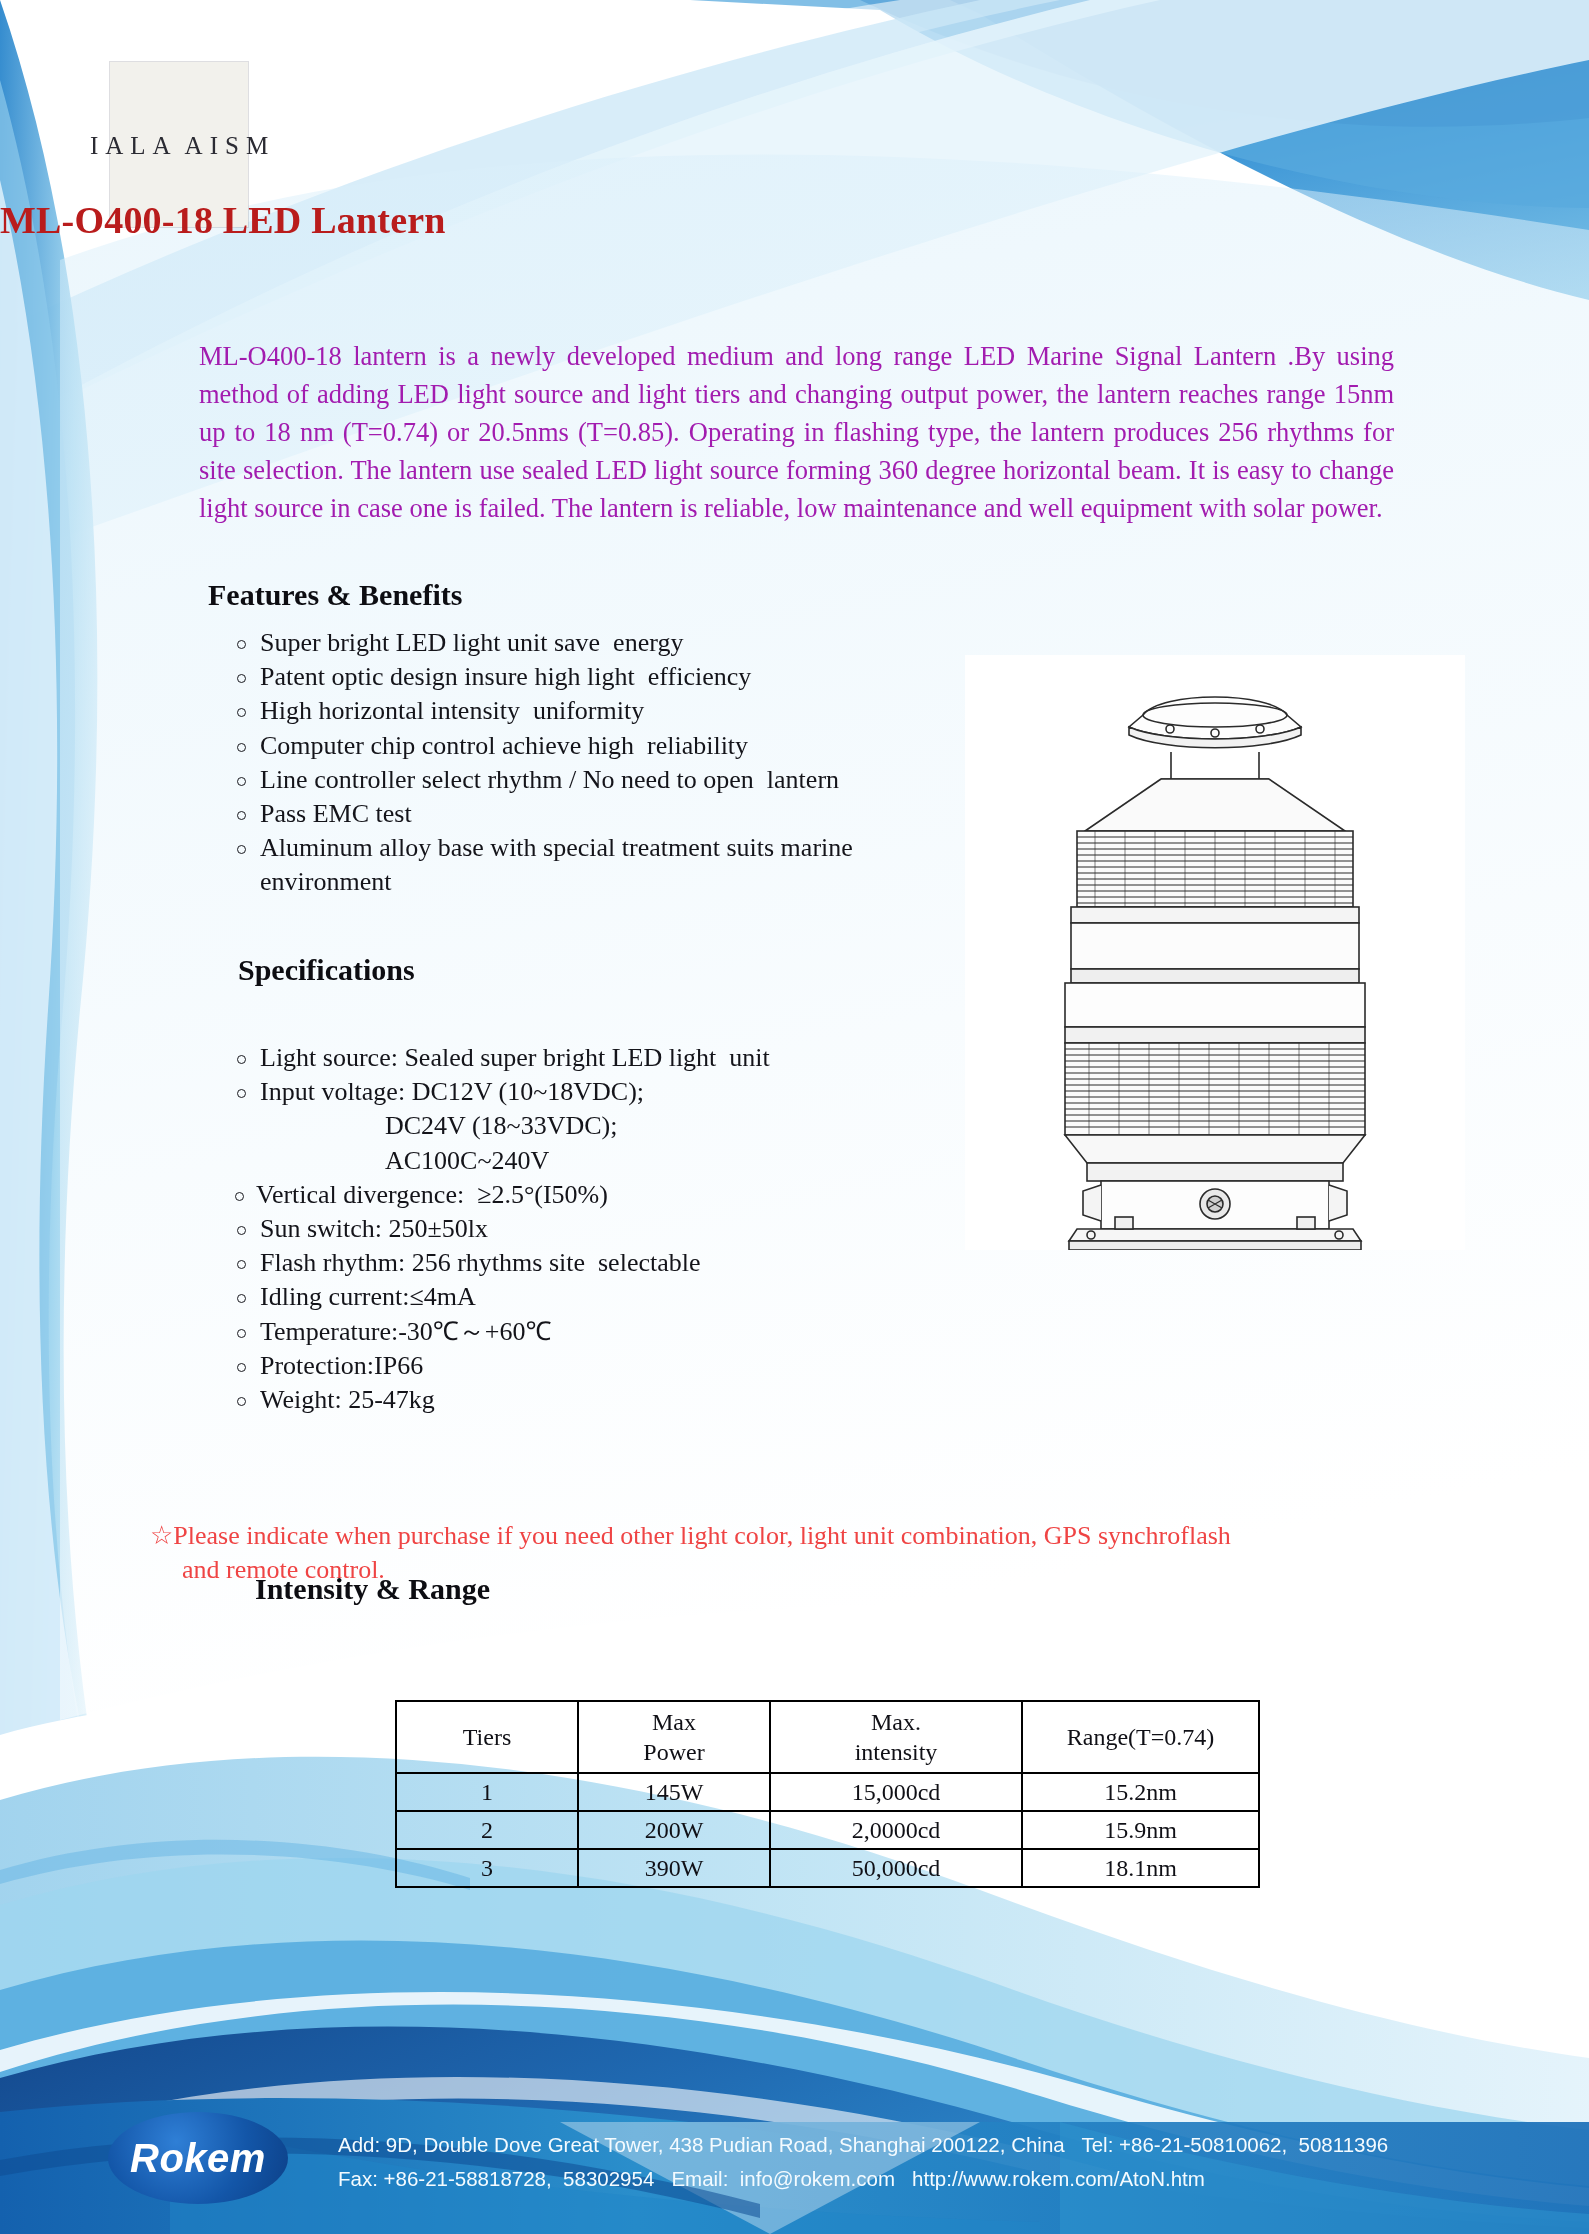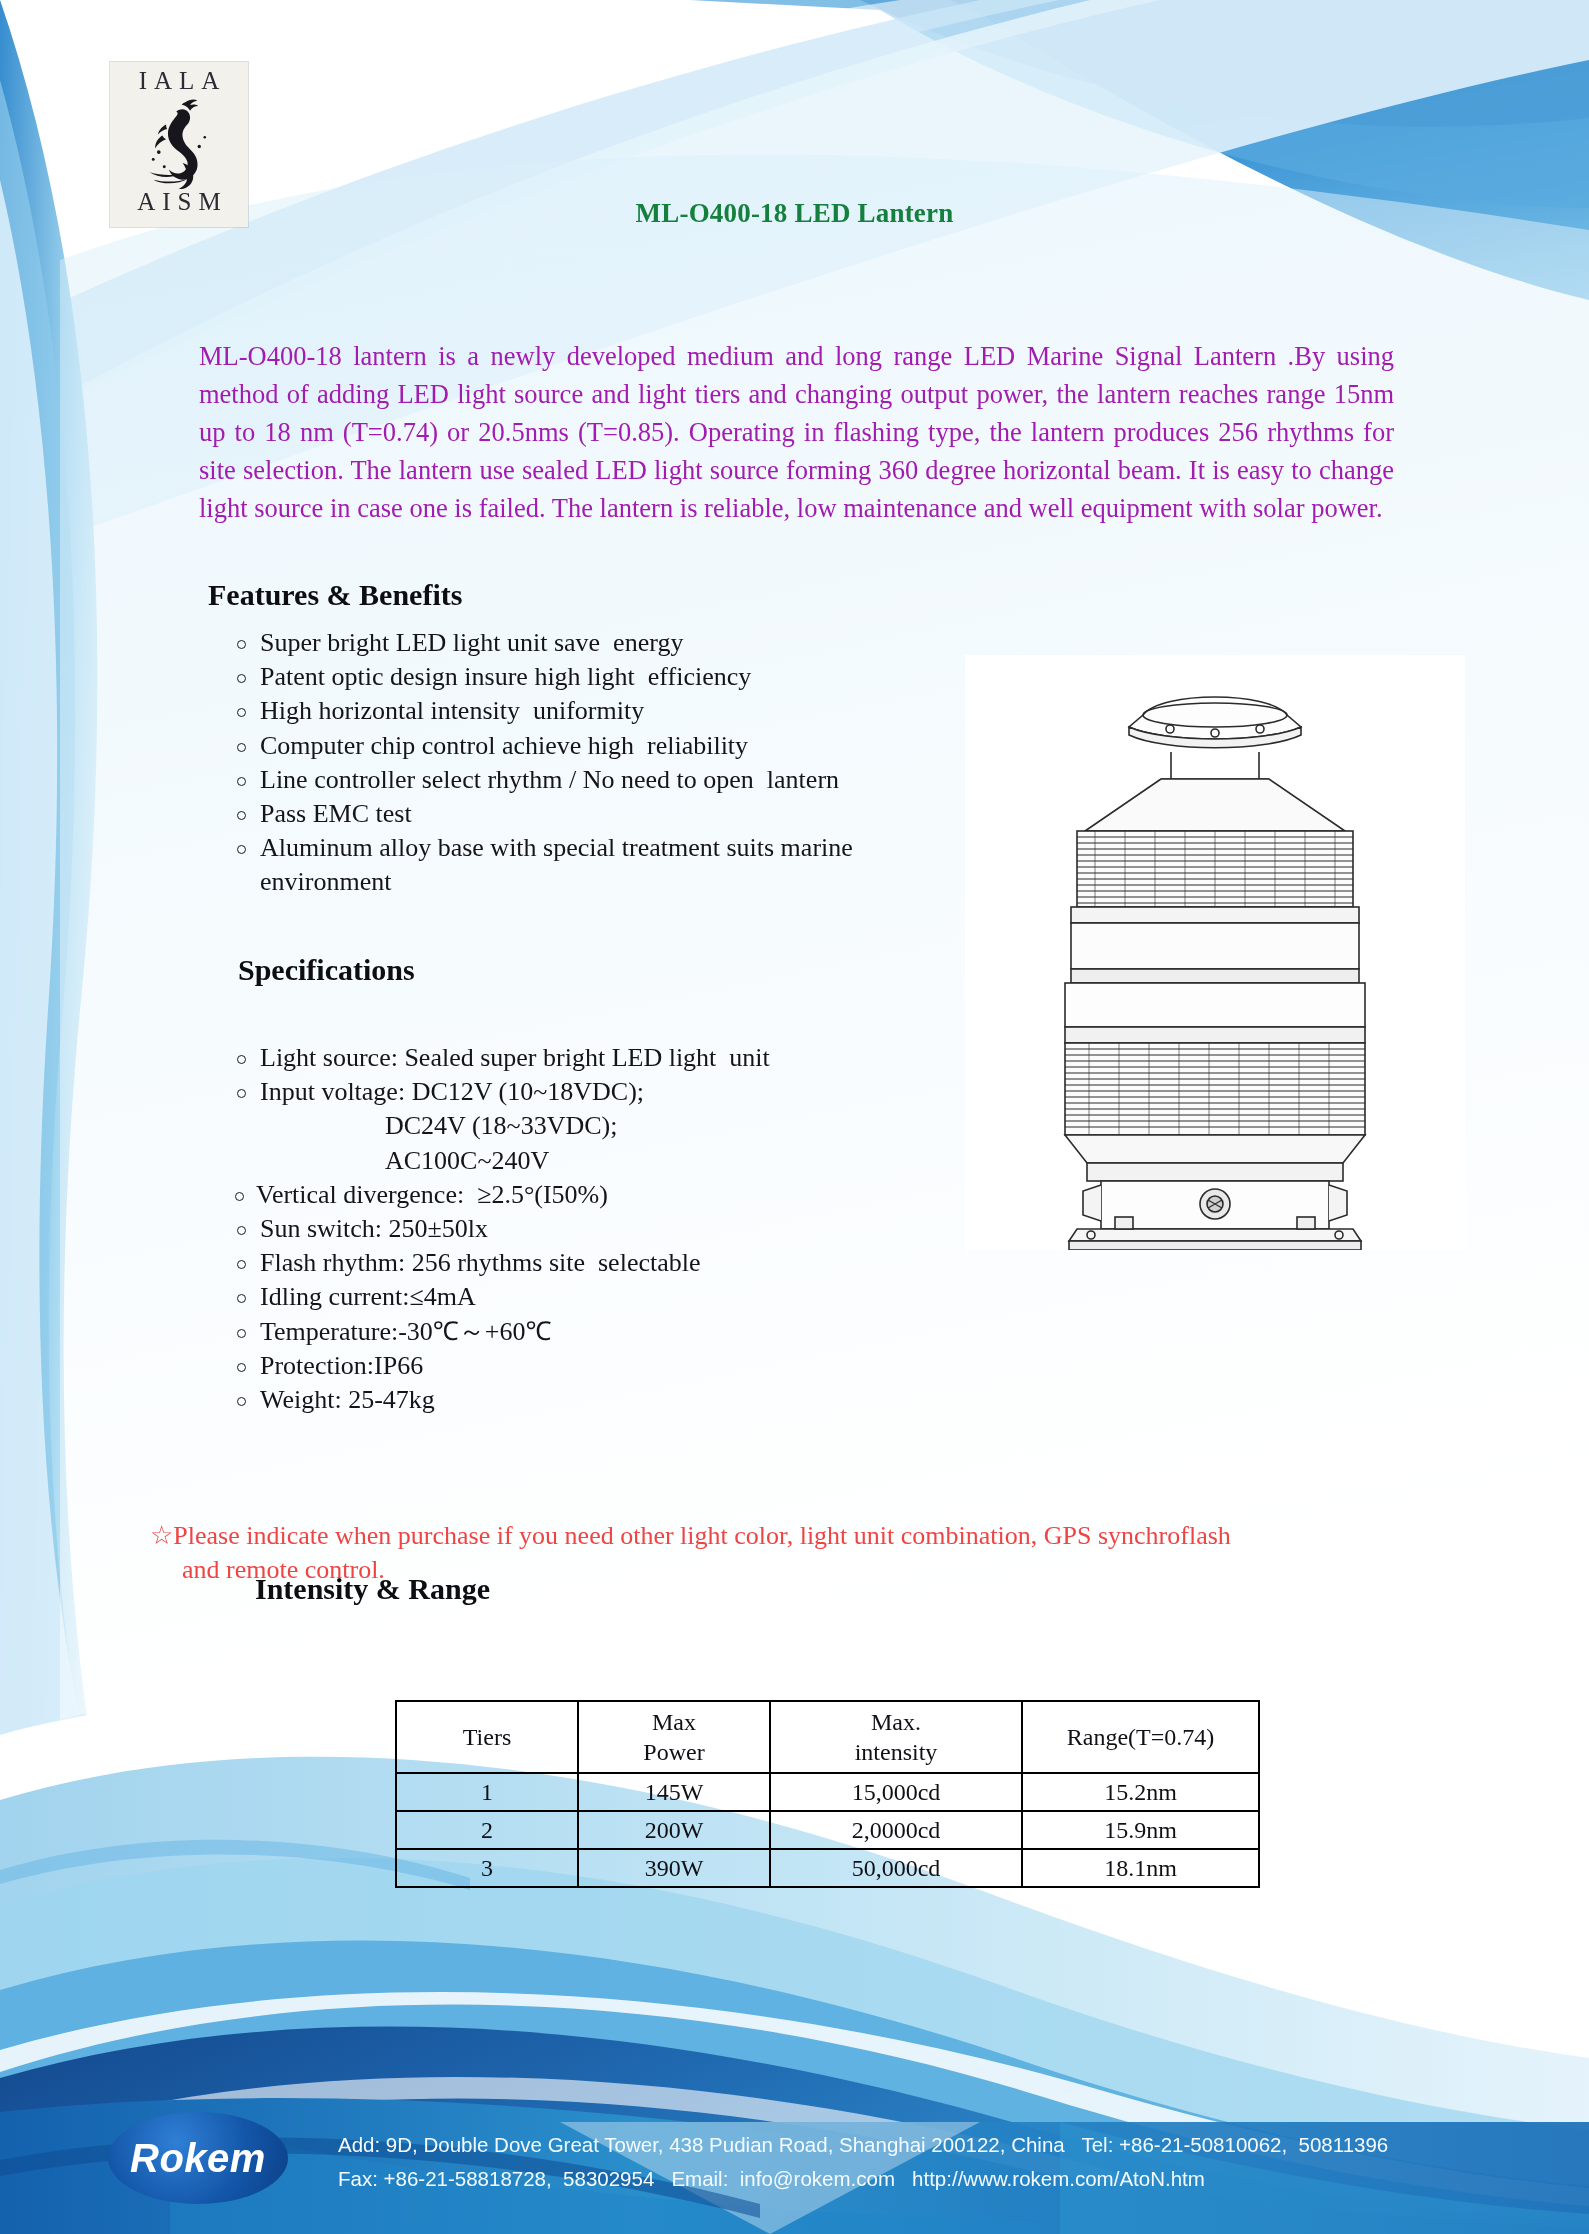--- a/index.html
+++ b/index.html
@@ -25,47 +25,47 @@
   
   .logo-box {
     position: absolute;
     left: 110px;
     top: 62px;
     width: 138px;
     height: 165px;
     background: #f2f1ec;
     box-shadow: 0 0 0 1px rgba(160,160,170,.35);
     display: flex;
-    flex-direction: column;
+    flex-direction: row;
     align-items: center;
-    justify-content: flex-start;
+    justify-content: center;
     padding: 6px 0 4px 0;
     box-sizing: border-box;
   }
   .logo-top, .logo-bottom {
     font-family: "Liberation Serif", serif;
     font-size: 25px;
     letter-spacing: 7px;
     color: #2b2b33;
     text-indent: 7px;
     line-height: 1;
   }
   .logo-mark { width: 92px; height: 96px; }
 
   
   .doc-title {
     position: absolute;
     left: 0; right: 0;
     top: 198px;
-    text-align: center;
+    text-align: left;
     font-family: "Liberation Serif", serif;
     font-weight: bold;
-    font-size: 27px;
+    font-size: 38px;
     letter-spacing: .2px;
-    color: #15803d;
+    color: #b91c1c;
   }
 
   
   .intro {
     position: absolute;
     left: 199px;
     top: 310px;
     width: 1195px;
     font-size: 26.5px;
     line-height: 38px;

